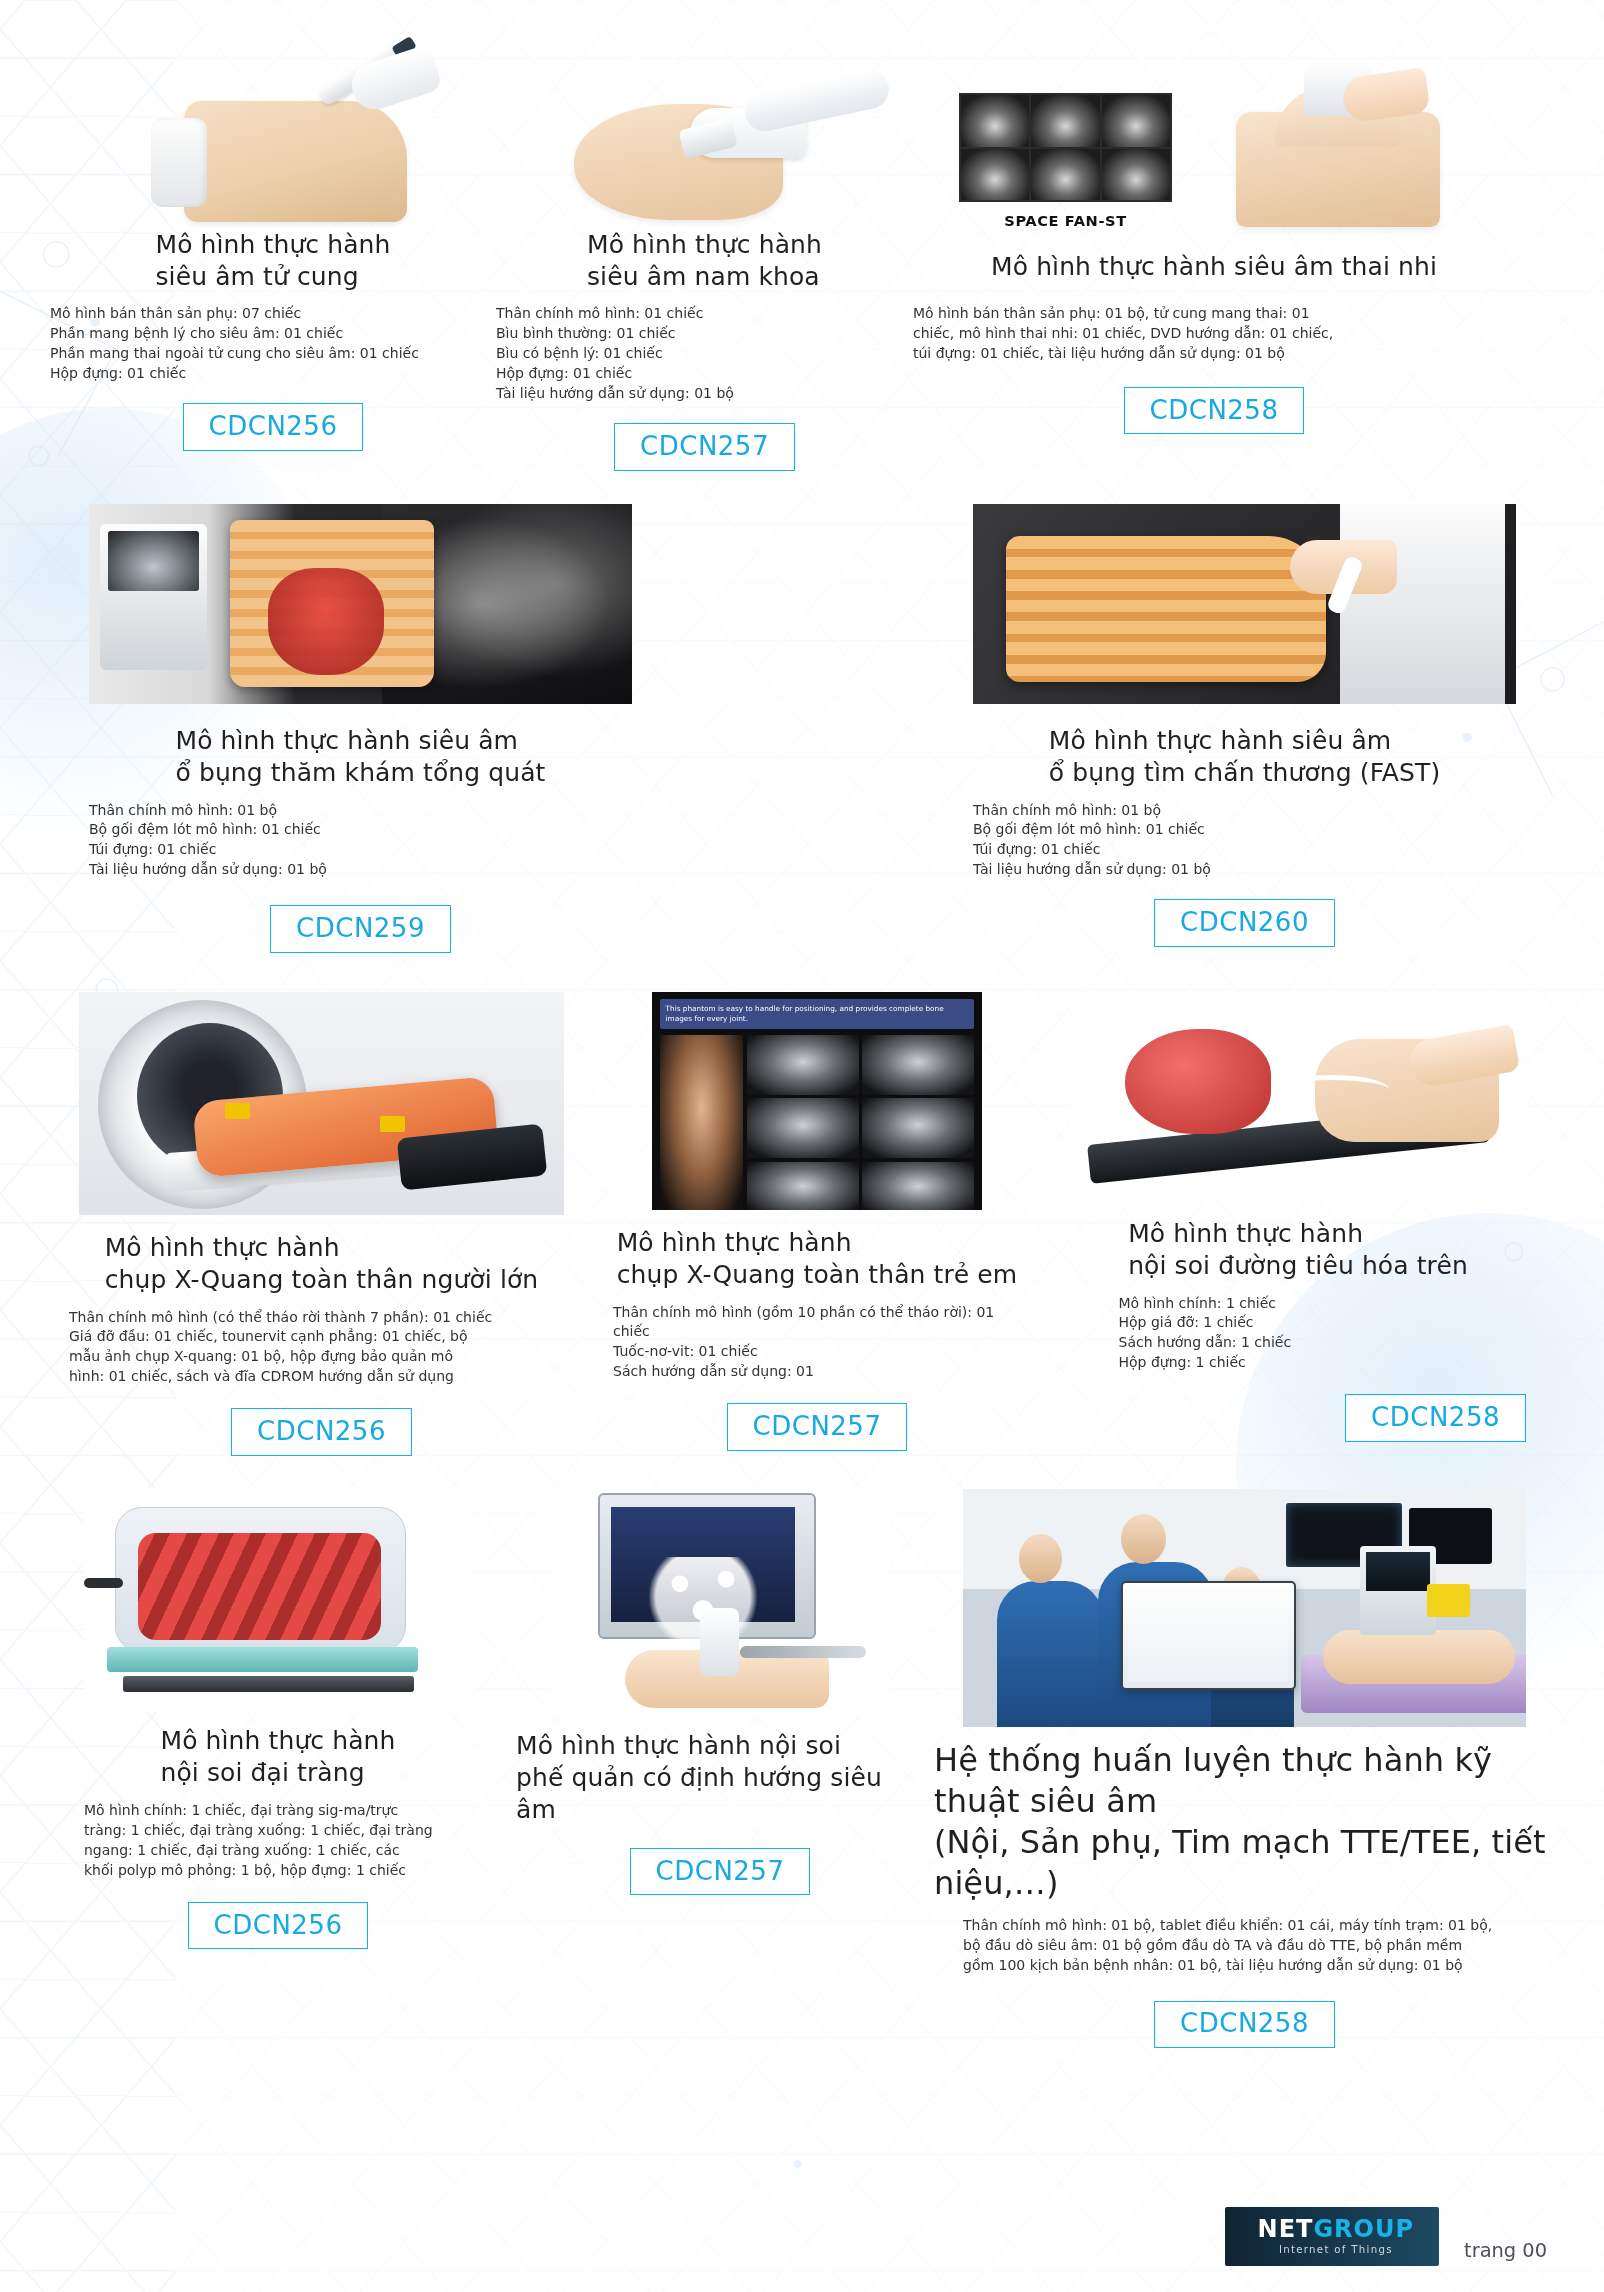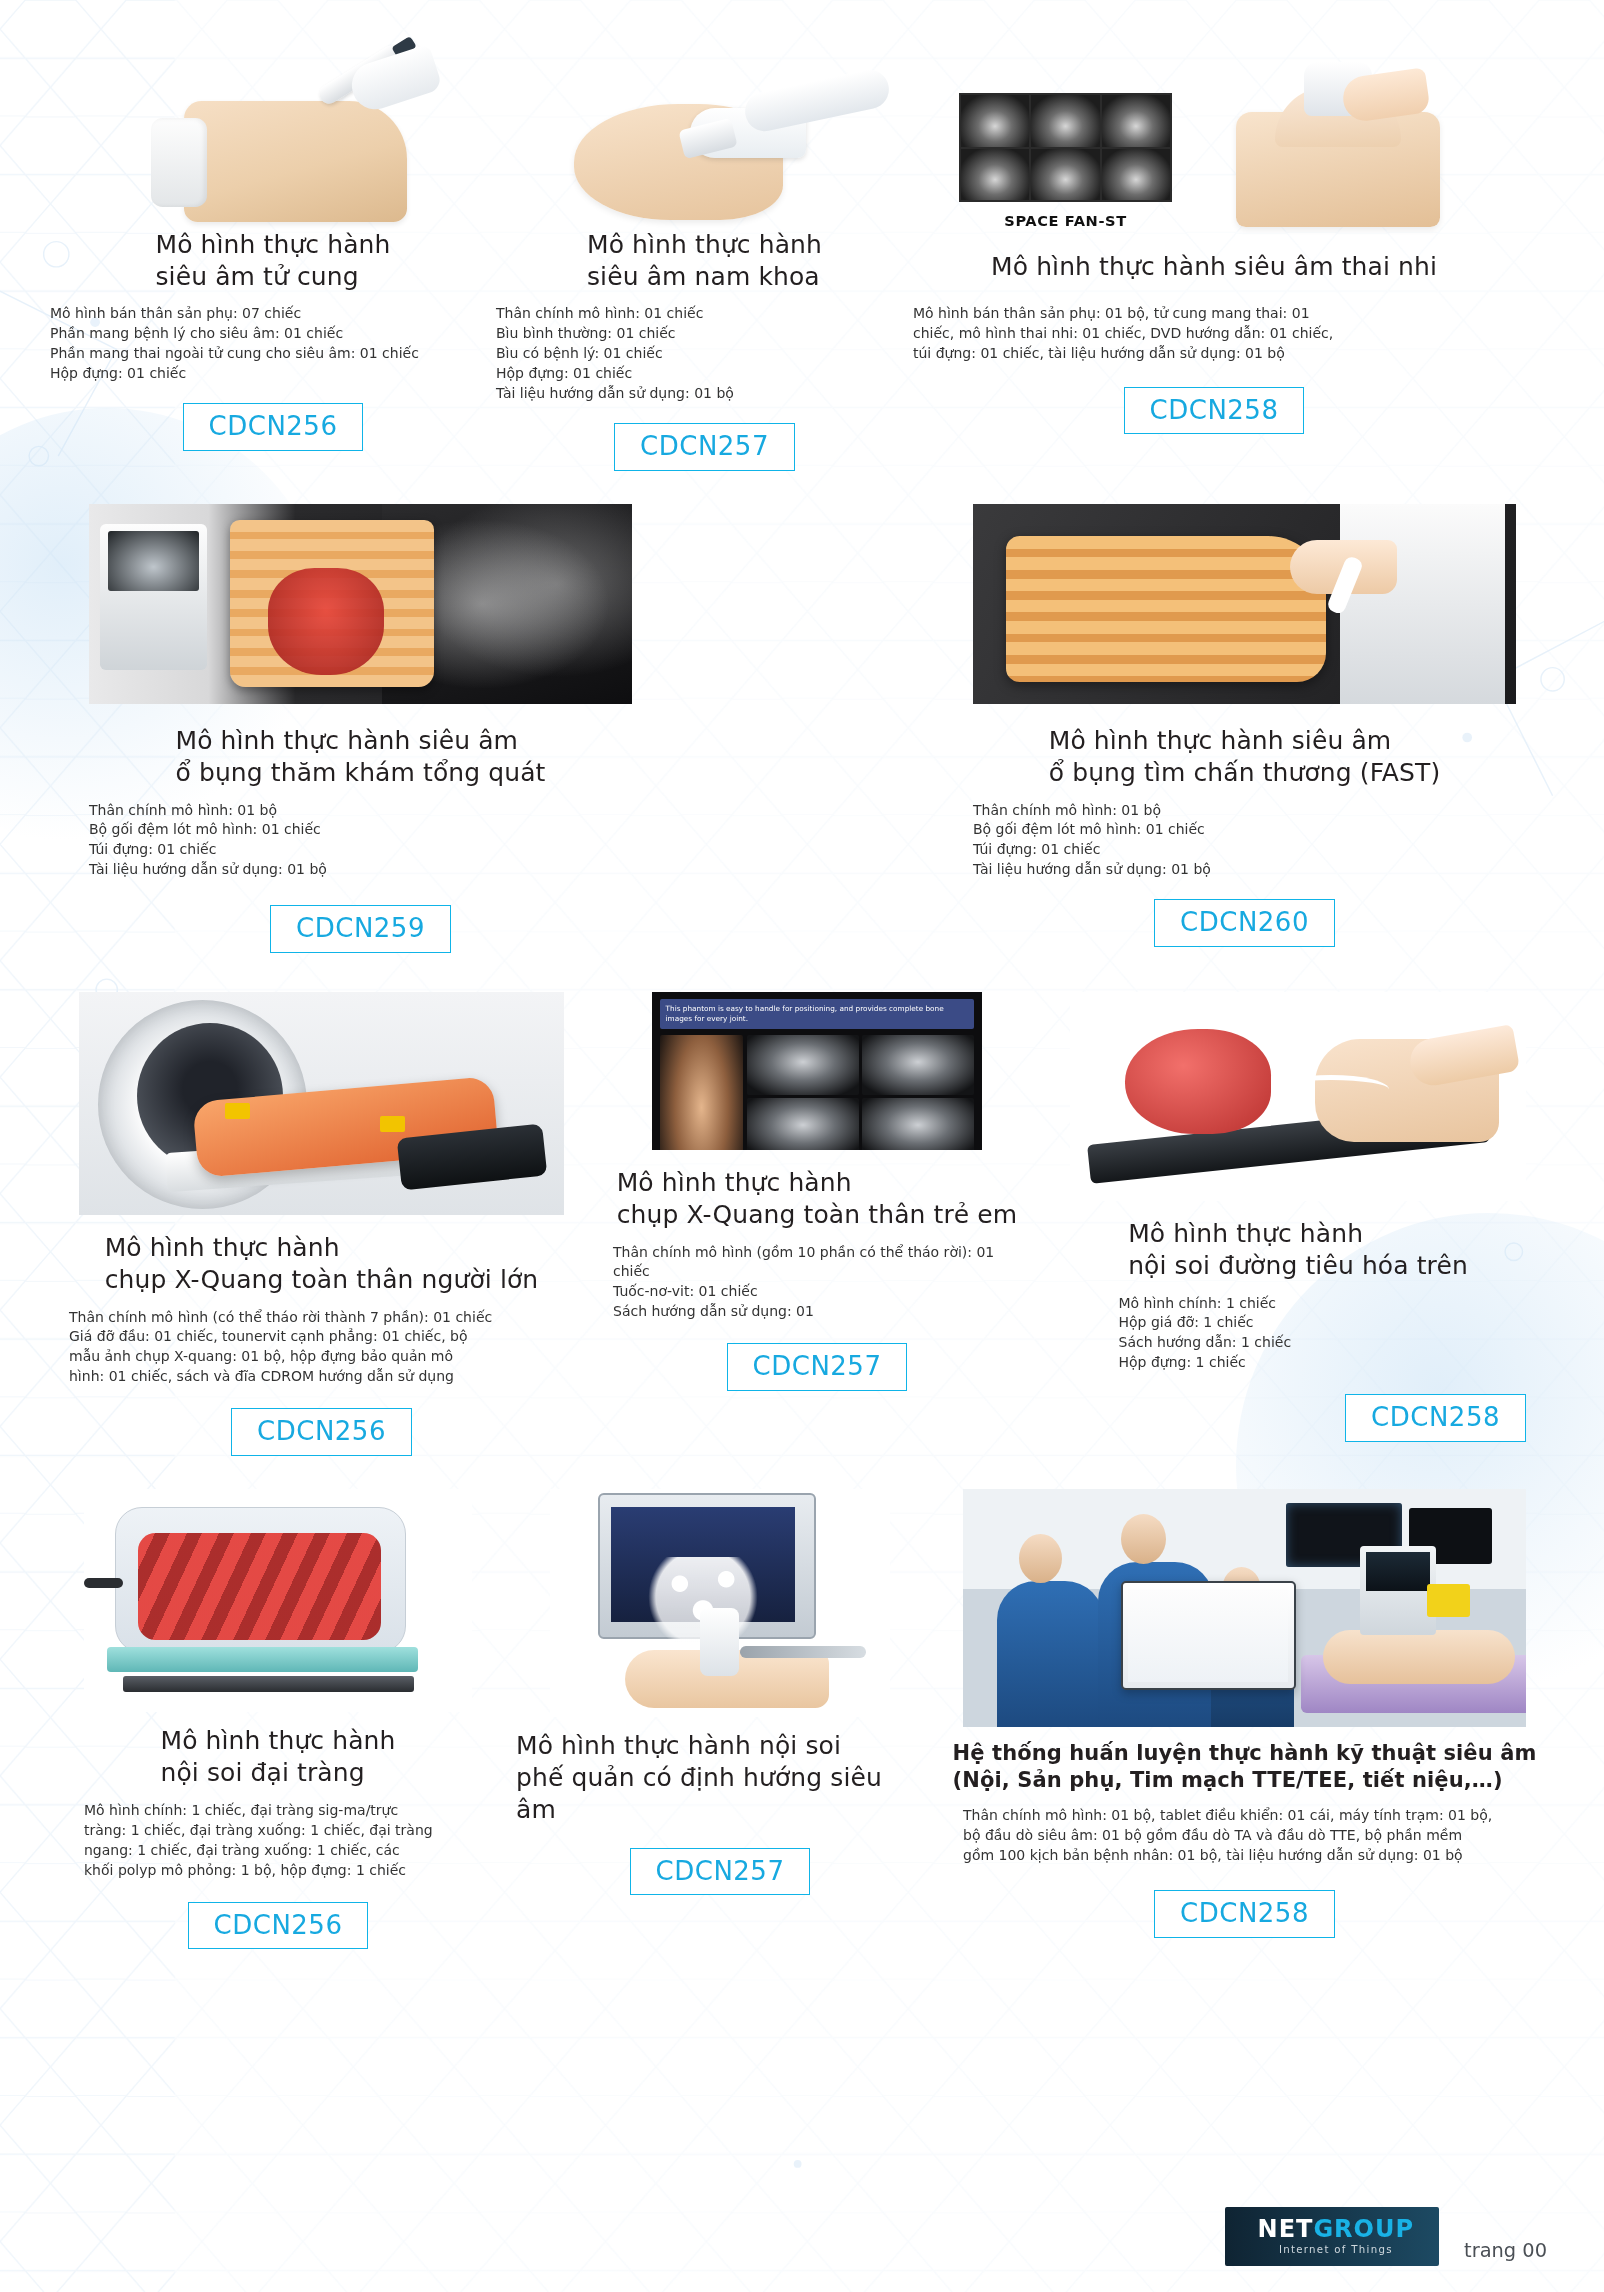--- a/index.html
+++ b/index.html
@@ -63,21 +63,21 @@
     justify-content: center;
     width: 100%;
   }
   .title {
     font-size: 25px;
     line-height: 1.28;
     font-weight: 400;
     color: #231f20;
     letter-spacing: 0.1px;
   }
-  .title.small { font-size: 21px; font-weight: bold; }
+  .title.small { font-size: 32px; }
   .desc {
     font-size: 14px;
     line-height: 1.42;
     color: #333;
     margin-top: 11.6px;
   }
   .code {
     display: inline-block;
     border: 1.9px solid #0fb4e8;
     color: #17a9e0;
@@ -282,21 +282,21 @@
     transform: rotate(-5deg);
     box-shadow: 0 4.9px 11.6px rgba(0,0,0,.25);
   }
   .ct-photo .yellow1, .ct-photo .yellow2 {
     position:absolute; width:25px; height:15.5px; background:#f2c400; border-radius:1.9px;
   }
   .ct-photo .yellow1 { left:30%; top:50%; }
   .ct-photo .yellow2 { left:62%; top:56%; }
 
   .ped-photo {
-    width: 330px; height: 158px;
+    width: 330px; height: 218px;
     position: relative; overflow: hidden;
     background: #0d0d0f;
     padding: 7.8px;
   }
   .ped-photo .cap {
     color:#fff; font-size: 7.3px; line-height:1.35;
     background: #3b4b86; padding:4.9px 5.8px; border-radius:1.9px;
     margin-bottom:5.8px;
   }
   .ped-grid {

